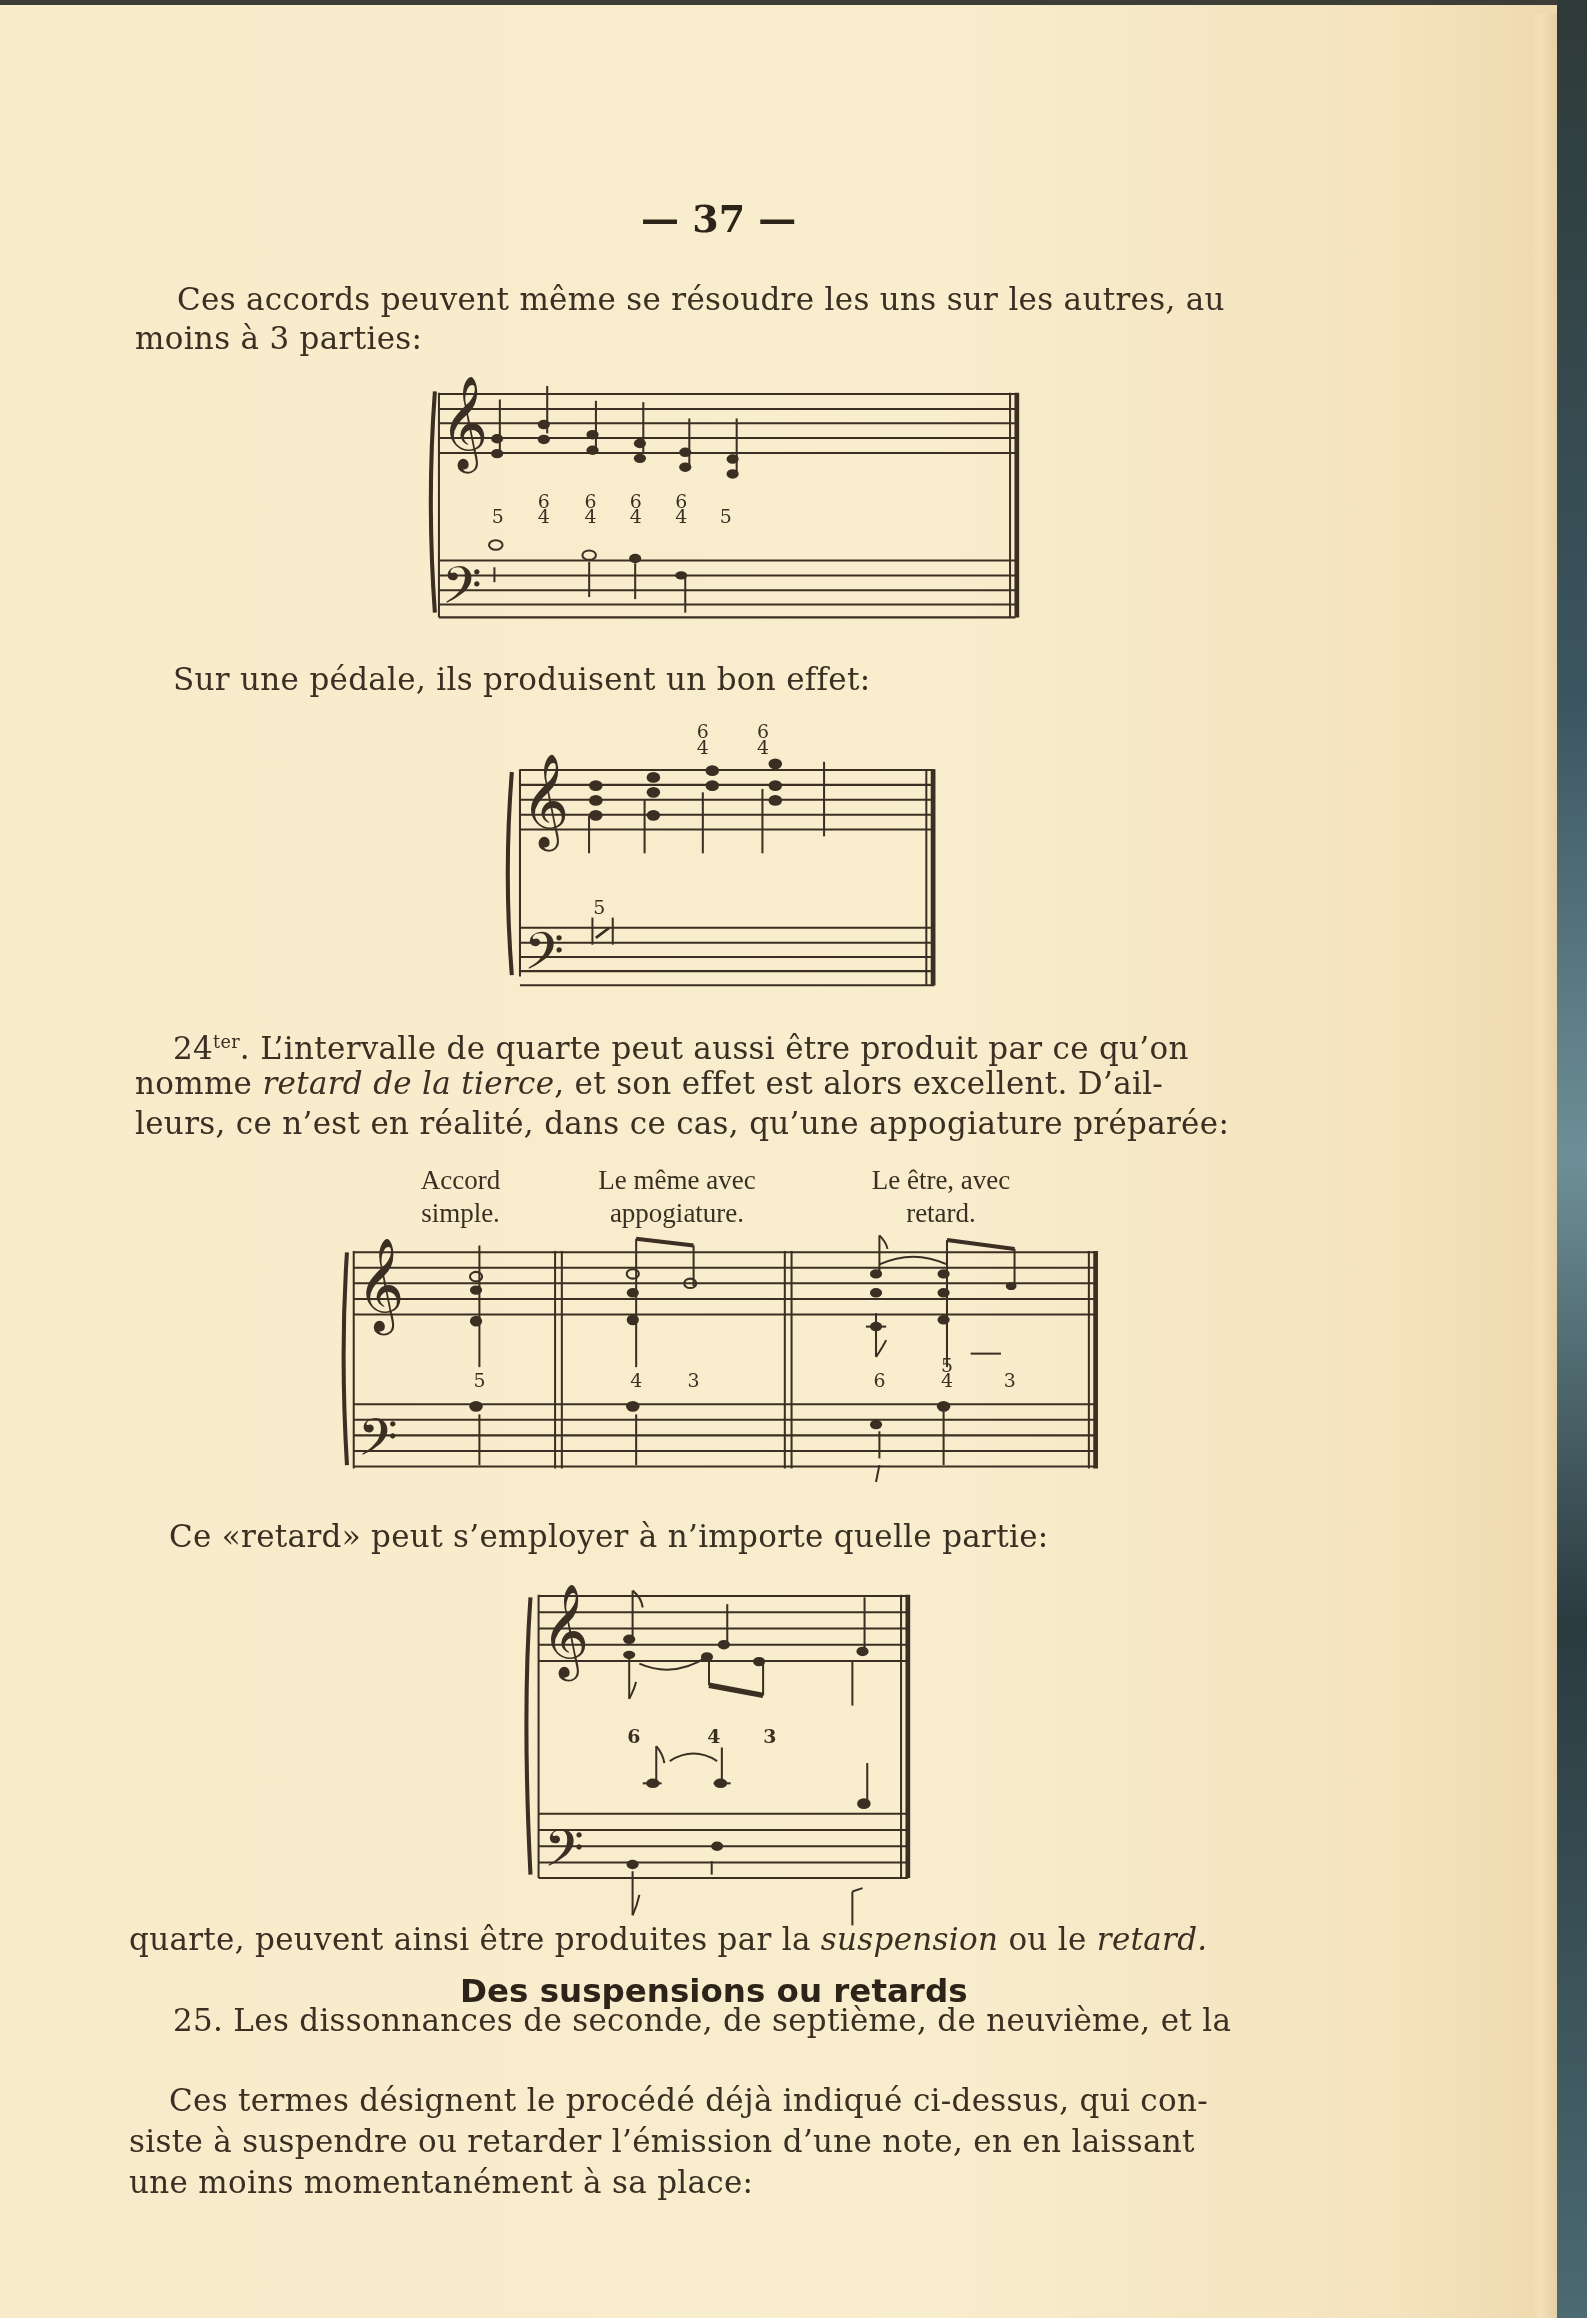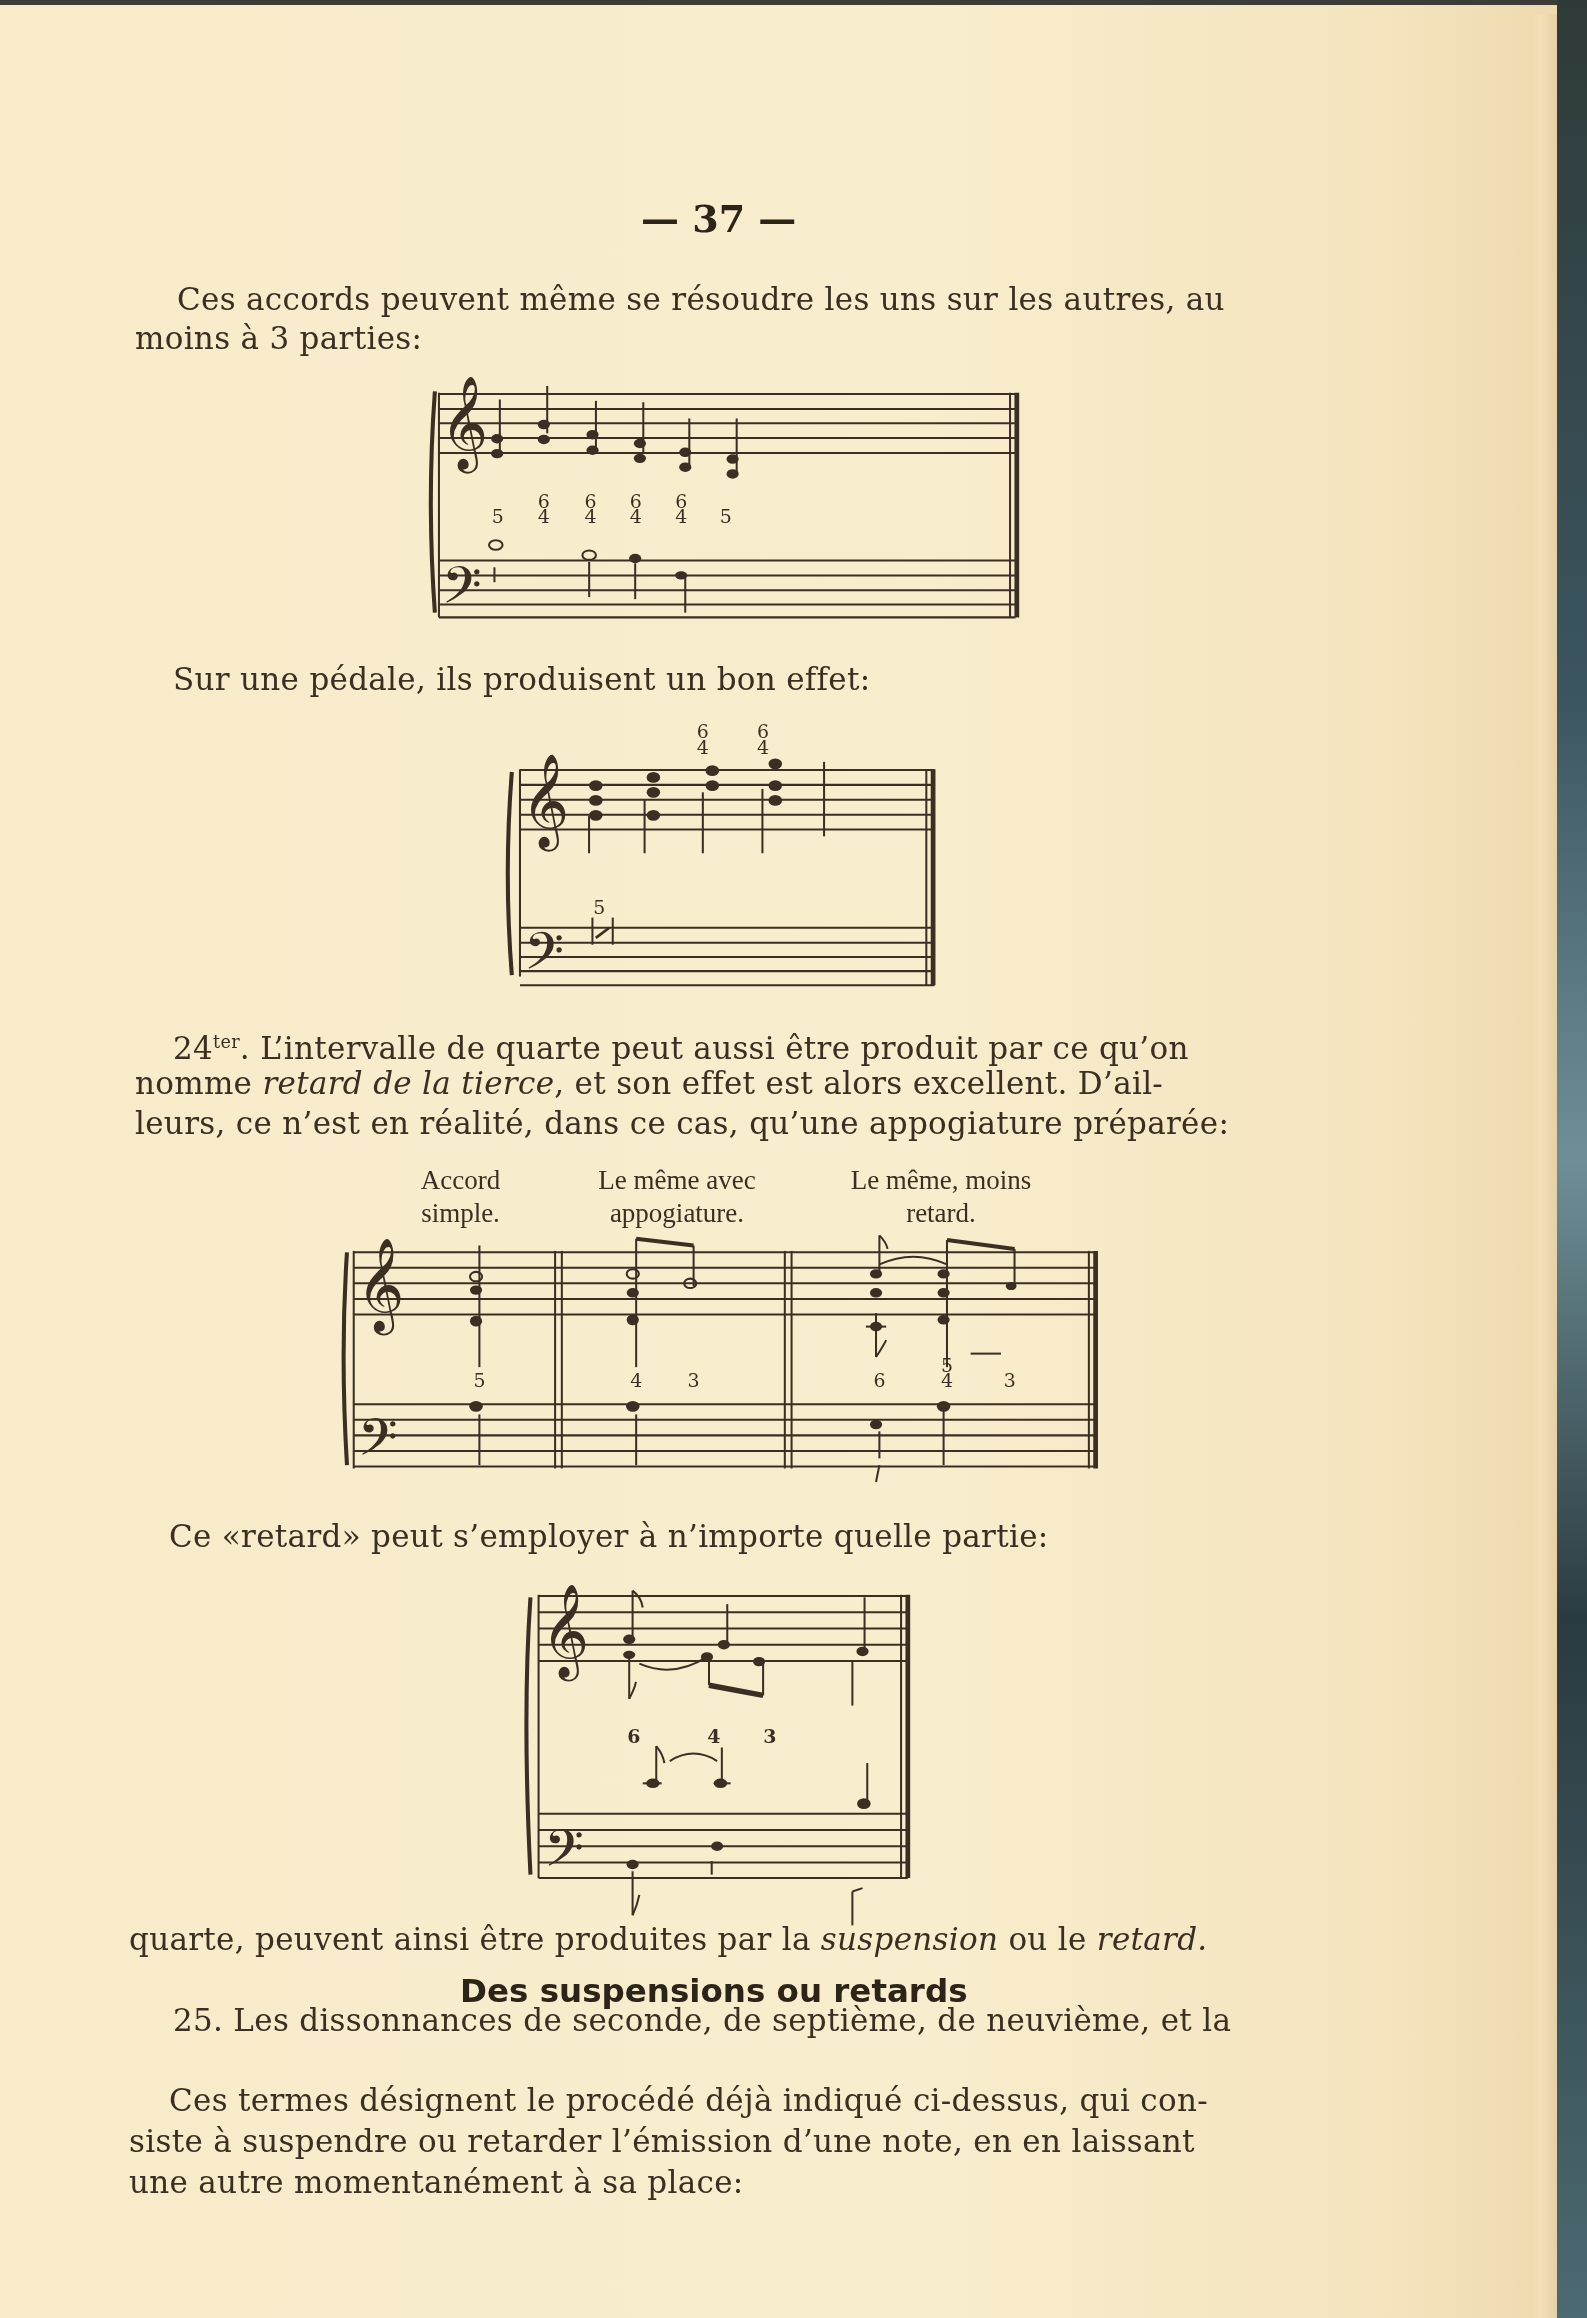--- a/index.html
+++ b/index.html
@@ -162,21 +162,21 @@
 
 <div class="label" style="left:386px; top:1164px; width:149px;">
     <div>Accord</div>
     <div>simple.</div>
   </div>
 <div class="label" style="left:562px; top:1164px; width:230px;">
     <div>Le même avec</div>
     <div>appogiature.</div>
   </div>
 <div class="label" style="left:819px; top:1164px; width:244px;">
-    <div>Le même, moins</div>
+    <div>Le être, avec</div>
     <div>retard.</div>
   </div>
 
 <svg class="score" style="left:338px; top:1232px;" width="772" height="250" viewBox="0 0 1140 370">
   <g stroke="#3a2f22" stroke-width="3" fill="none">
     <path d="M12 30 Q2 180 12 345" stroke-width="6"></path>
     <line x1="22" y1="28" x2="22" y2="350"></line>
     <line x1="22" y1="30" x2="1120" y2="30"></line>
       <line x1="22" y1="53" x2="1120" y2="53"></line>
     <line x1="22" y1="76" x2="1120" y2="76"></line>
@@ -312,14 +312,14 @@
   </g>
 </svg>
 
 <div class="heading">Des suspensions ou retards</div>
 
 <div class="text" style="left:173px; top:2000px;">25. Les dissonnances de seconde, de septième, de neuvième, et la</div>
 <div class="text" style="left:129px; top:1919px;"><span>quarte, peuvent ainsi être produites par la </span><span class="it">suspension</span><span> ou le </span><span class="it">retard.</span></div>
 
 <div class="text" style="left:169px; top:2080px;">Ces termes désignent le procédé déjà indiqué ci-dessus, qui con-</div>
 <div class="text" style="left:129px; top:2121px;">siste à suspendre ou retarder l’émission d’une note, en en laissant</div>
-<div class="text" style="left:129px; top:2162px;">une autre momentanément à sa place:</div>
+<div class="text" style="left:129px; top:2162px;">une moins momentanément à sa place:</div>
 
 
 </body></html>

